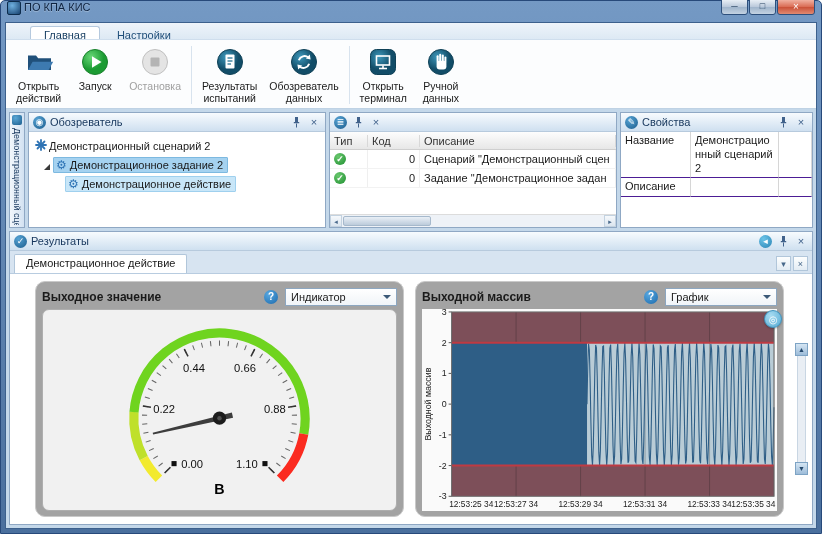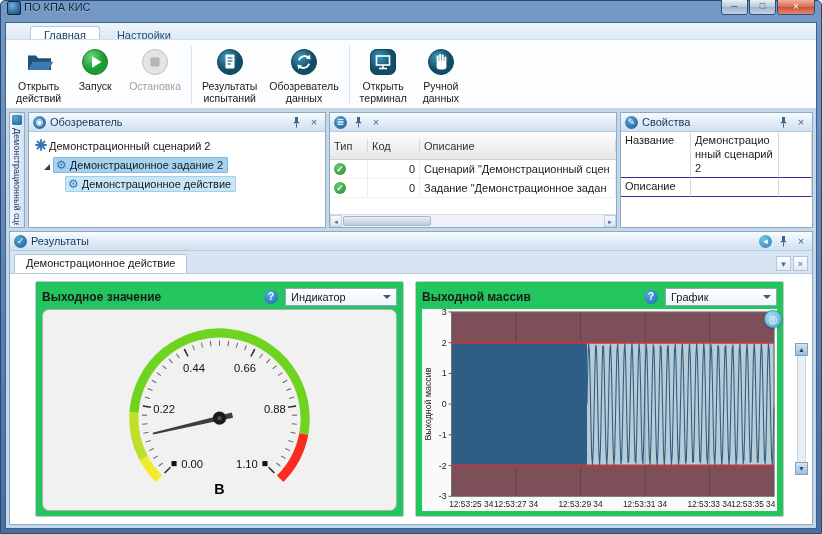--- a/index.html
+++ b/index.html
@@ -37,21 +37,21 @@
   
   .tree{flex:1;padding:4px 2px 2px 6px;overflow:hidden}
   .trow{display:flex;align-items:center;height:19px;gap:2px;white-space:nowrap}
   .hl{display:flex;align-items:center;gap:3px;padding:1px 4px 1px 2px;border-radius:1px}
   .hl.sel1{background:#a5d2f0;border:1px solid #7db9e0}
   .hl.sel2{background:#c8e6f8;border:1px solid #9fd0ee}
   .gear{color:#2f74b5;font-size:12px;line-height:12px}
   .expander{width:8px;height:8px;flex:none;margin-left:8px}
   
   .jtable{flex:1;display:flex;flex-direction:column;overflow:hidden}
-  .jhead{display:flex;flex:none;background:linear-gradient(#fdfdfd,#e7e7e7);border-bottom:1px solid #cfcfcf;color:#333;height:28px;align-items:center}
+  .jhead{display:flex;flex:none;background:linear-gradient(#fdfdfd,#e7e7e7);border-bottom:1px solid #cfcfcf;color:#333;height:18px;align-items:center}
   .jh{padding:0 4px;border-right:1px solid #d8d8d8;white-space:nowrap;overflow:hidden}
   .jc-type{width:38px;flex:none}
   .jc-code{width:52px;flex:none}
   .jc-desc{flex:1}
   .jrow{display:flex;height:19px;flex:none;align-items:center;border-bottom:1px solid #f2f2f2}
   .jcell{padding:0 4px;border-right:1px solid #efefef;white-space:nowrap;overflow:hidden;height:100%;display:flex;align-items:center}
   .jcell.num{justify-content:flex-end}
   .check{width:12px;height:12px;border-radius:50%;background:radial-gradient(circle at 35% 30%,#69c76d,#1f8f31);color:#fff;font-size:9px;line-height:12px;text-align:center;font-weight:bold}
   .hsb{height:13px;flex:none;background:#eef2f7;border-top:1px solid #dcdcdc;display:flex;align-items:center}
   .sb-arrow{width:12px;height:12px;font-size:7px;line-height:12px;text-align:center;color:#4a6a8c;background:linear-gradient(#f6f9fc,#dbe5ef);border:1px solid #c3d2e0;flex:none}
@@ -59,21 +59,21 @@
   
   .pgrid{flex:1;display:grid;grid-template-columns:70px 88px 1fr;grid-auto-rows:min-content;overflow:hidden}
   .pcell{border-right:1px solid #d6d6d6;border-bottom:1px solid #4c1d95;padding:2px 4px;overflow:hidden;overflow-wrap:anywhere;line-height:1.25}
   
   .results{flex:1}
   .rtabs{display:flex;align-items:flex-end;background:#d7e4f1;padding:3px 4px 0;border-bottom:1px solid #b8cce0;height:23px;gap:2px;flex:none}
   .rtab2{background:#fff;border:1px solid #b1c6da;border-bottom:none;padding:2px 11px 4px;border-radius:2px 2px 0 0;white-space:nowrap}
   .rspacer{flex:1}
   .smallbtn{width:15px;height:15px;border:1px solid #b1c6da;background:linear-gradient(#fdfefe,#e3ecf4);display:flex;align-items:center;justify-content:center;color:#47688a;font-size:9px;margin-bottom:2px}
   .rcontent{flex:1;min-height:0;background:#fff;display:flex;padding:7px 4px 7px 25px;gap:11px;position:relative}
-  .chartpanel{flex:1;min-width:0;border:1px solid #c9c9c9;border-radius:2px;display:flex;flex-direction:column;padding:3px 6px 5px;background:#22c55e}
+  .chartpanel{flex:1;min-width:0;border:1px solid #c9c9c9;border-radius:10px;display:flex;flex-direction:column;padding:3px 6px 5px;background:#a3a3a3}
   .cphead{display:flex;align-items:center;gap:7px;height:23px;flex:none}
   .cptitle{font-weight:bold;font-size:12px;flex:1;white-space:nowrap;overflow:hidden}
   .help{width:14px;height:14px;flex:none;border-radius:50%;background:radial-gradient(circle at 35% 30%,#58a8e0,#1b6aad);color:#fff;font-size:10px;font-weight:bold;text-align:center;line-height:14px}
   .combo{width:112px;height:18px;flex:none;border:1px solid #8ca6c0;background:linear-gradient(#ffffff,#f0f4f8);display:flex;align-items:center;padding:0 5px;gap:16px}
   .combo-val{flex:1;white-space:nowrap;overflow:hidden;font-size:11px}
   .carrow{width:0;height:0;border-left:4px solid transparent;border-right:4px solid transparent;border-top:4px solid #3c5a78;flex:none}
   .gaugebox{flex:1;min-height:0;background:#f1f1f1;border:1px solid #aeaeae;border-radius:7px;margin-top:1px;display:flex;align-items:center;justify-content:center;overflow:hidden}
   .chartbox{flex:1;min-height:0;margin-top:1px;display:flex;background:#fafafa}
   .chartbox svg,.gaugebox svg{flex:1;width:100%;height:100%}
   svg text{font-family:"Liberation Sans",sans-serif}

